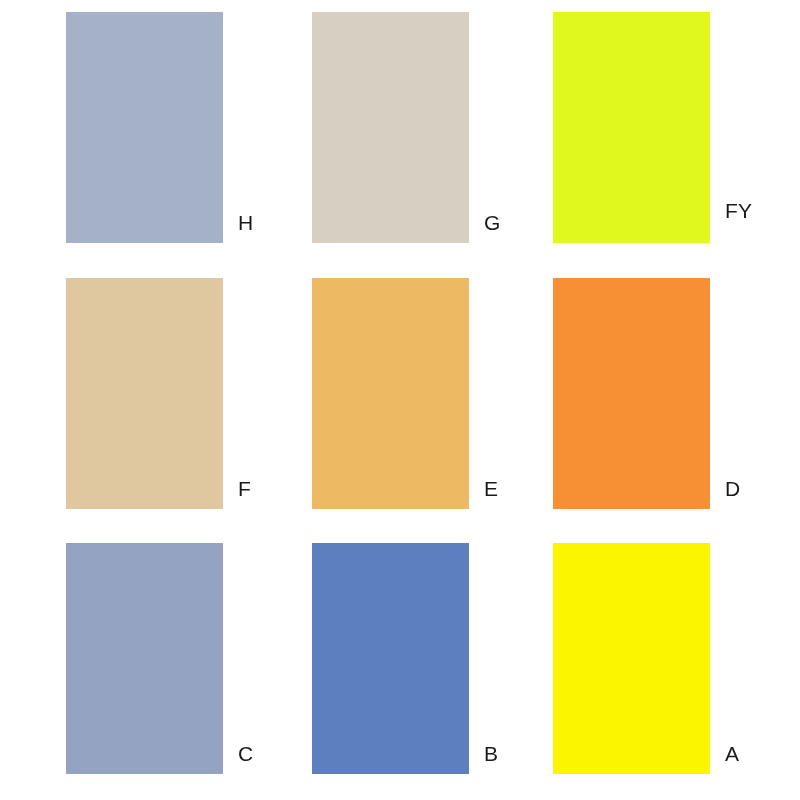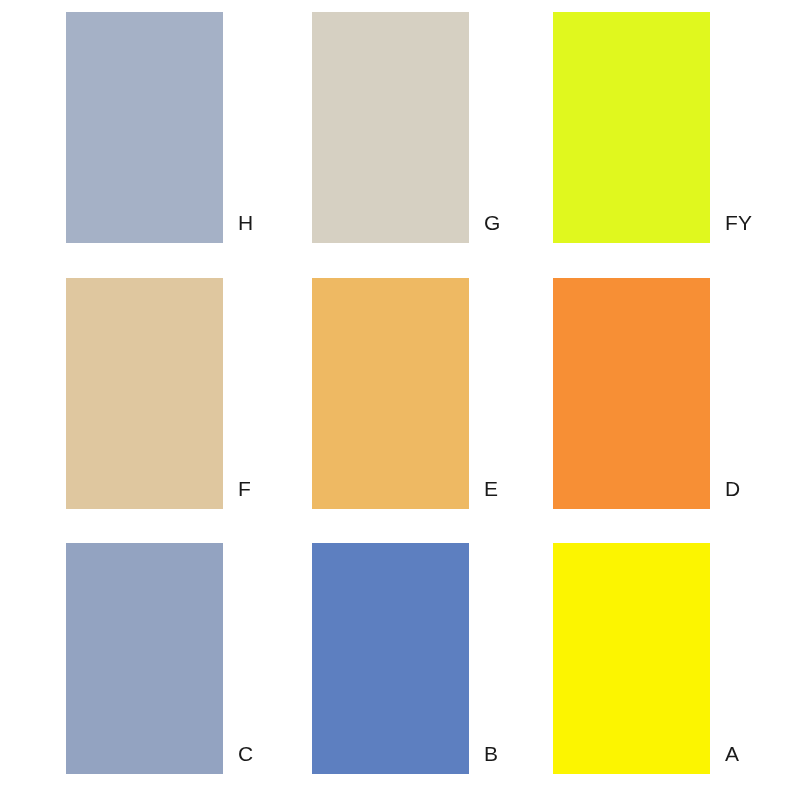--- a/index.html
+++ b/index.html
@@ -48,21 +48,21 @@
   .col-3 { left: 553px; }
 
   .chip-size { width: 157px; height: 231px; }
 
   .label-pos {
     left: 172px;
     top: 200px;
   }
   .label-pos-wide {
     left: 172px;
-    top: 200px;
+    top: 188px;
   }
 </style>
 </head>
 <body style="background-color: rgb(255, 255, 255);">
 
 <div id="swatch-board" style="background-color: rgb(255, 255, 255);">
 
   <div class="swatch-cell row-1 col-1">
     <div class="swatch-chip chip-size" style="background-color: rgb(165, 177, 198);"></div>
     <div class="swatch-label label-pos">H</div>

